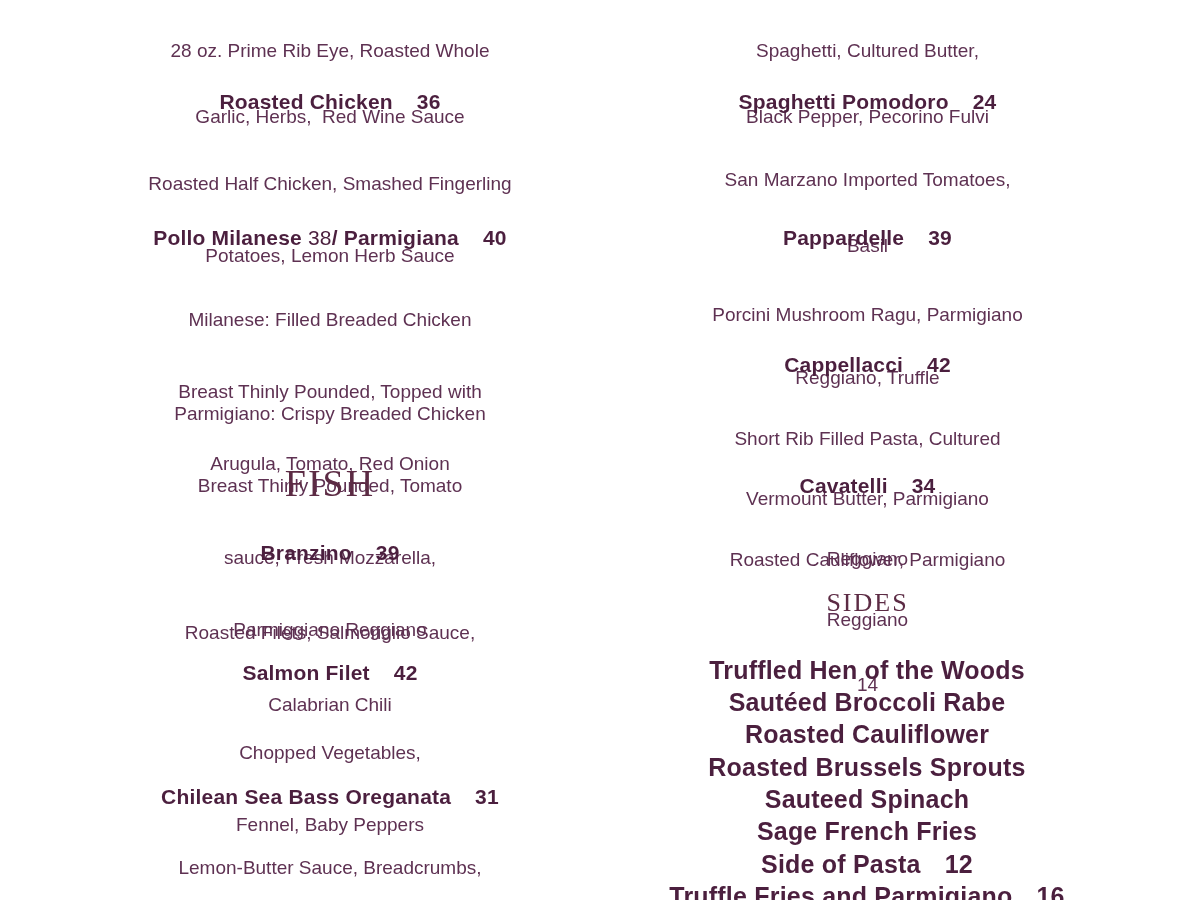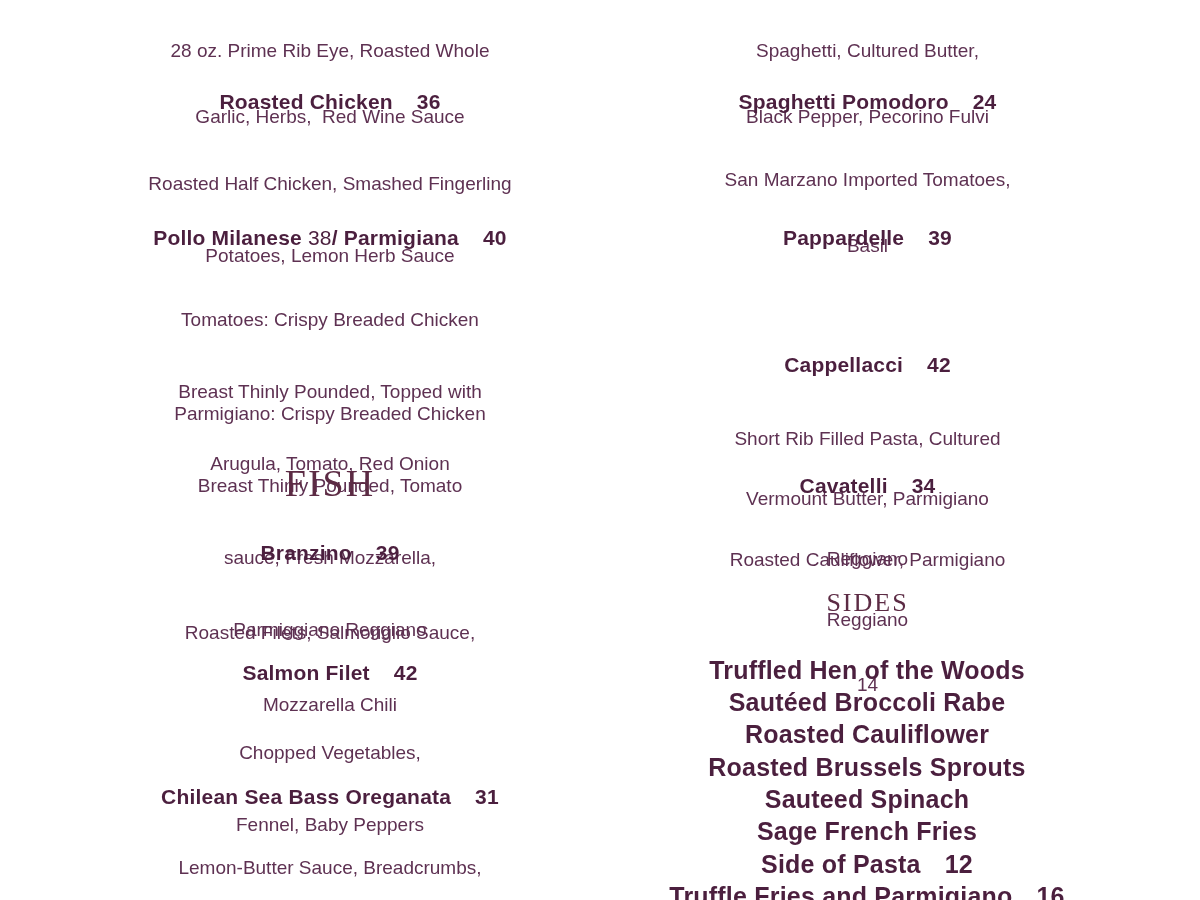--- a/index.html
+++ b/index.html
@@ -62,37 +62,37 @@
     </div>
 
     <div class="blk title" style="top:88px"><span class="name">Roasted Chicken</span><span class="price">36</span></div>
     <div class="blk desc" style="top:124px">
       <div>Roasted Half Chicken, Smashed Fingerling</div>
       <div>Potatoes, Lemon Herb Sauce</div>
     </div>
 
     <div class="blk title" style="top:224px"><span class="name">Pollo Milanese</span><span class="mid-price">38</span><span class="name2">/ Parmigiana</span><span class="price">40</span></div>
     <div class="blk desc" style="top:260px">
-      <div>Tomatoes: Crispy Breaded Chicken</div>
+      <div>Milanese: Filled Breaded Chicken</div>
       <div>Breast Thinly Pounded, Topped with</div>
       <div>Arugula, Tomato, Red Onion</div>
     </div>
     <div class="blk desc" style="top:354px">
       <div>Parmigiano: Crispy Breaded Chicken</div>
       <div>Breast Thinly Pounded, Tomato</div>
       <div>sauce, Fresh Mozzarella,</div>
       <div>Parmiggiano Reggiano</div>
     </div>
 
     <div class="blk heading heading-fish" style="top:462px">FISH</div>
 
     <div class="blk title" style="top:539px"><span class="name">Branzino</span><span class="price">39</span></div>
     <div class="blk desc" style="top:573px">
       <div>Roasted Filets, Salmoriglio Sauce,</div>
-      <div>Mozzarella Chili</div>
+      <div>Calabrian Chili</div>
     </div>
 
     <div class="blk title" style="top:659px"><span class="name">Salmon Filet</span><span class="price">42</span></div>
     <div class="blk desc" style="top:693px">
       <div>Chopped Vegetables,</div>
       <div>Fennel, Baby Peppers</div>
     </div>
 
     <div class="blk title" style="top:783px"><span class="name">Chilean Sea Bass Oreganata</span><span class="price">31</span></div>
     <div class="blk desc lh20" style="top:818px">
@@ -109,20 +109,24 @@
       <div>Black Pepper, Pecorino Fulvi</div>
     </div>
 
     <div class="blk title" style="top:88px"><span class="name">Spaghetti Pomodoro</span><span class="price">24</span></div>
     <div class="blk desc lh22" style="top:125px">
       <div>San Marzano Imported Tomatoes,</div>
       <div>Basil</div>
     </div>
 
     <div class="blk title" style="top:224px"><span class="name">Pappardelle</span><span class="price">39</span></div>
+    <div class="blk desc lh21" style="top:262px">
+      <div>Porcini Mushroom Ragu, Parmigiano</div>
+      <div>Reggiano, Truffle</div>
+    </div>
 
     <div class="blk title" style="top:351px"><span class="name">Cappellacci</span><span class="price">42</span></div>
     <div class="blk desc lh20" style="top:389px">
       <div>Short Rib Filled Pasta, Cultured</div>
       <div>Vermount Butter, Parmigiano</div>
       <div>Reggiano</div>
     </div>
 
     <div class="blk title" style="top:472px"><span class="name">Cavatelli</span><span class="price">34</span></div>
     <div class="blk desc lh20" style="top:510px">

